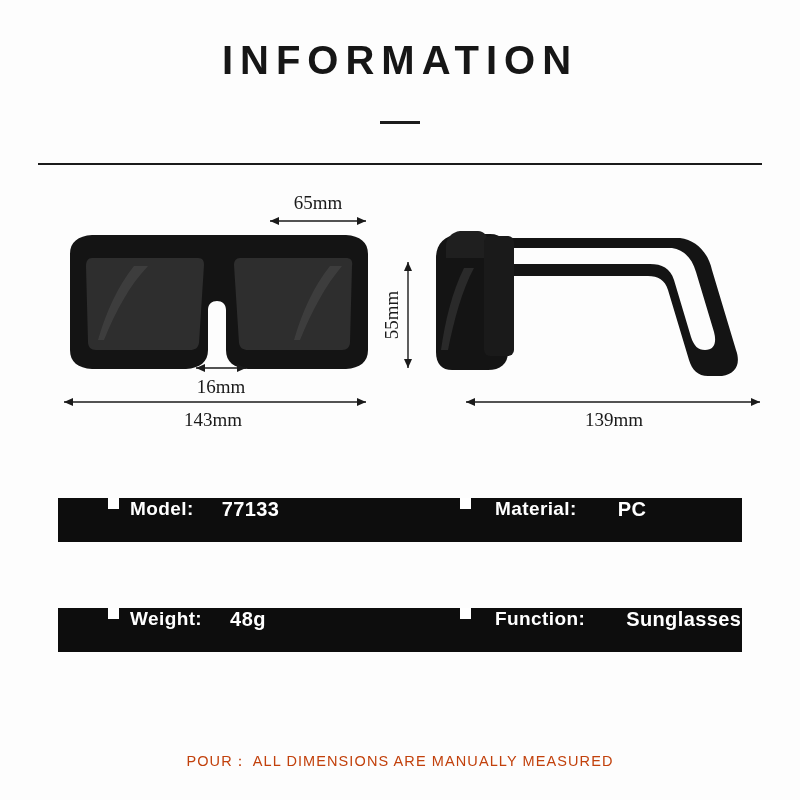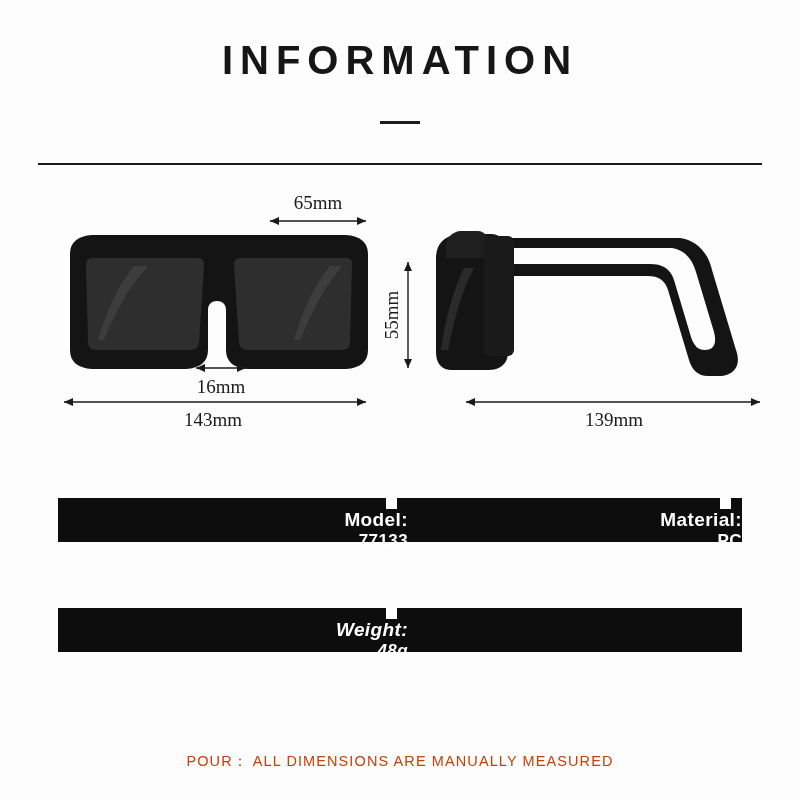--- a/index.html
+++ b/index.html
@@ -61,46 +61,45 @@
     position: absolute;
     left: 58px;
     width: 684px;
     height: 44px;
     background: #0d0d0d;
     color: #ffffff;
     display: flex;
     align-items: center;
   }
   .spec-bar.row1 { top: 498px; }
-  .spec-bar.row2 { top: 608px; font-style: italic; }
+  .spec-bar.row2 { top: 608px; }
   .spec-cell {
     display: flex;
-    align-items: flex-end;
+    align-items: flex-start;
     height: 100%;
-    flex-direction: column;
   }
   .spec-cell.left { width: 350px; padding-left: 50px; box-sizing: border-box; }
-  .spec-cell.right { flex: 1; padding-left: 52px; box-sizing: border-box; }
+  .spec-cell.right { flex: 1; padding-left: 52px; box-sizing: border-box; gap: 13px; }
   .bullet {
     width: 11px;
     height: 11px;
     background: #ffffff;
     margin-right: 11px;
     flex: none;
   }
   .spec-label {
     font-size: 19px;
     font-weight: bold;
     letter-spacing: 0.4px;
     white-space: nowrap;
   }
   .spec-value {
-    font-size: 17px;
+    font-size: 20px;
     font-weight: bold;
-    margin-left: 8px;
+    margin-left: 28px;
     letter-spacing: 0.4px;
     white-space: nowrap;
     font-family: "Liberation Sans", sans-serif;
   }
 
   
   .footer-note {
     position: absolute;
     top: 752px;
     left: 0;
@@ -221,17 +220,22 @@
       <span class="spec-value">PC</span>
     </div>
   </div>
 
   <div class="spec-bar row2">
     <div class="spec-cell left">
       <span class="bullet"></span>
       <span class="spec-label">Weight:</span>
       <span class="spec-value">48g</span>
     </div>
+    <div class="spec-cell right">
+      <span class="bullet"></span>
+      <span class="spec-label">Function:</span>
+      <span class="spec-value">Sunglasses</span>
+    </div>
   </div>
 
   <div class="footer-note">POUR： ALL DIMENSIONS ARE MANUALLY MEASURED</div>
 
 </div>
 
 </body></html>

